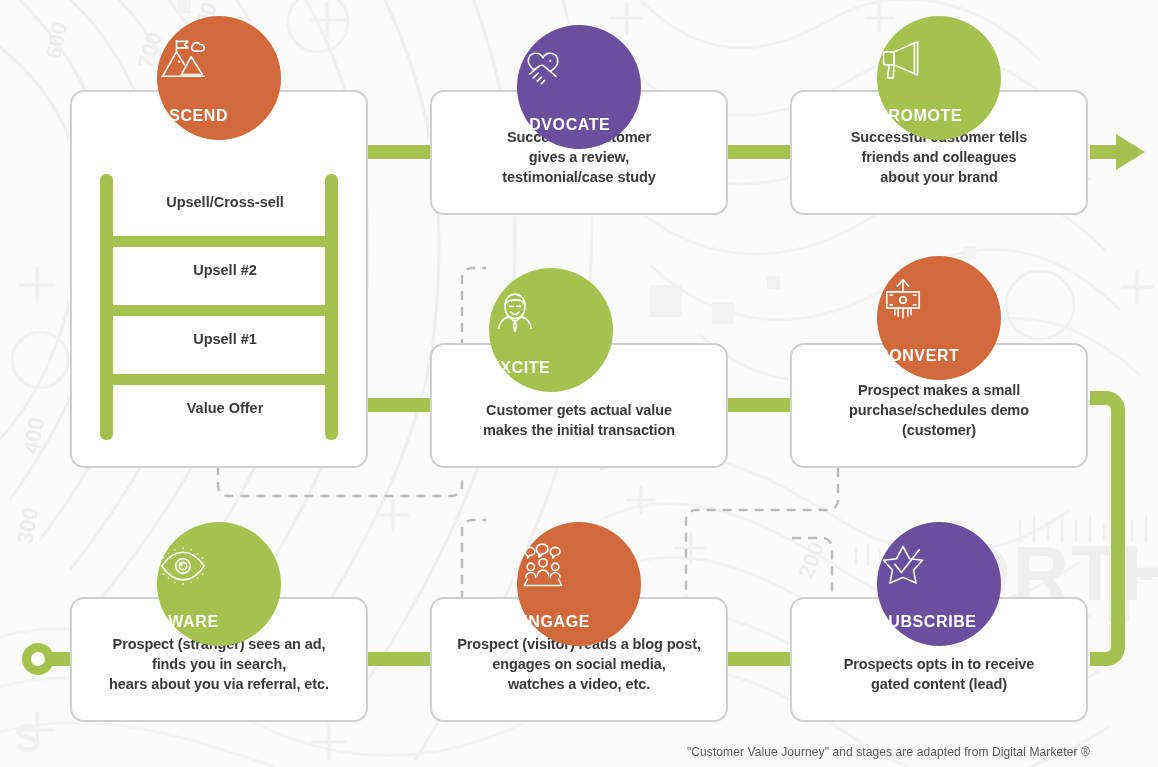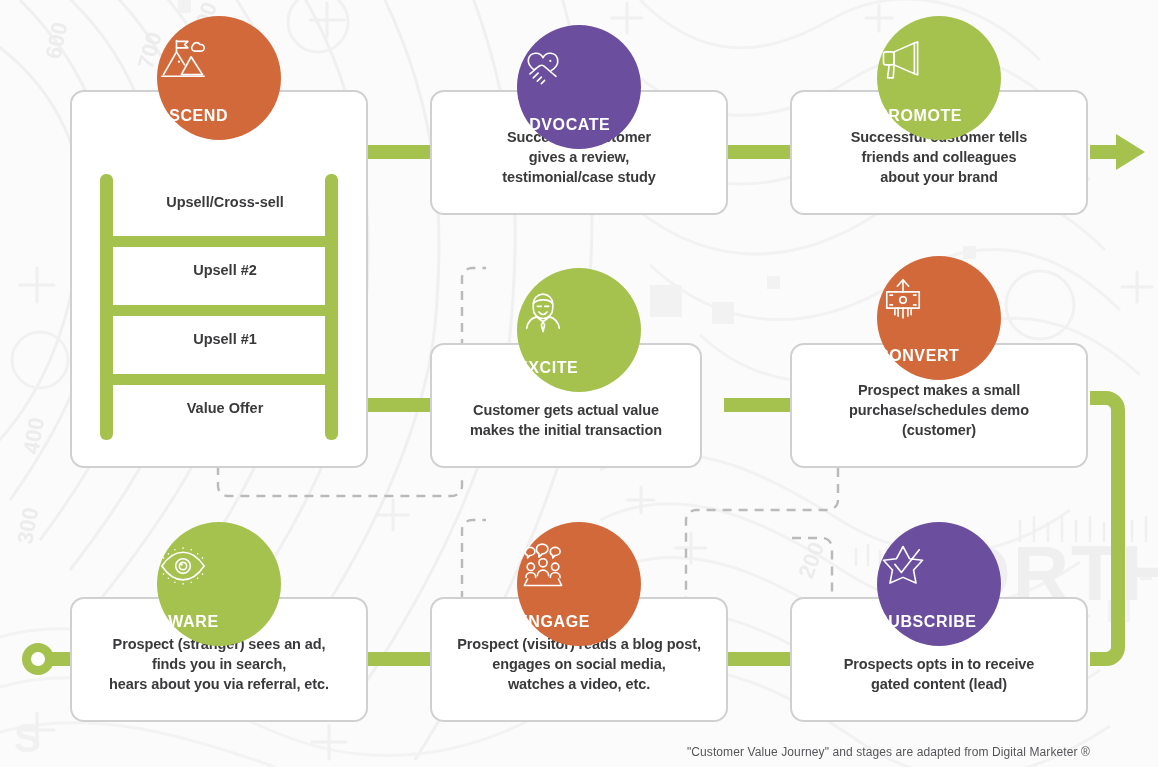--- a/index.html
+++ b/index.html
@@ -206,21 +206,21 @@
   </div>
 
   <div class="card" style="left:790px;top:90px;width:298px;height:125px;">
     <div class="card-text">
       <div>Successful customer tells</div>
       <div>friends and colleagues</div>
       <div>about your brand</div>
     </div>
   </div>
 
-  <div class="card" style="left:430px;top:343px;width:272px;height:125px;">
+  <div class="card" style="left:430px;top:343px;width:298px;height:125px;">
     <div class="card-text">
       <div>Customer gets actual value</div>
       <div>makes the initial transaction</div>
     </div>
   </div>
 
   <div class="card" style="left:790px;top:343px;width:298px;height:125px;">
     <div class="card-text">
       <div>Prospect makes a small</div>
       <div>purchase/schedules demo</div>
@@ -297,21 +297,21 @@
     <svg class="glyph" viewBox="0 0 64 64" fill="none" stroke="#ffffff" stroke-width="2" stroke-linecap="round" stroke-linejoin="round">
       <rect x="8" y="22" width="13" height="16" rx="3"></rect>
       <path d="M21 22 L46 11 V49 L21 38 Z"></path>
       <path d="M50 10 V50"></path>
       <path d="M46 11 L50 10 M46 49 L50 50"></path>
       <path d="M15 38 L13 54 h7 l1 -16"></path>
     </svg>
     <div class="node-label">PROMOTE</div>
   </div>
 
-  <div class="node c-green" style="left:517px;top:268px;">
+  <div class="node c-green" style="left:489px;top:268px;">
     <svg class="glyph" viewBox="0 0 64 64" fill="none" stroke="#ffffff" stroke-width="2" stroke-linecap="round" stroke-linejoin="round">
       <path d="M20 22 a12 12 0 0 1 24 0 v6 a12 12 0 0 1 -24 0 Z"></path>
       <path d="M20 22 c4 -6 20 -7 24 0"></path>
       <path d="M25 25 h5 M34 25 h5"></path>
       <path d="M27 32 c3 4 7 4 10 0"></path>
       <path d="M24 38 l8 6 l8 -6"></path>
       <path d="M24 38 c-8 2 -11 7 -12 14"></path>
       <path d="M40 38 c8 2 11 7 12 14"></path>
       <path d="M32 44 l-2 4 l2 8 l2 -8 Z"></path>
     </svg>

